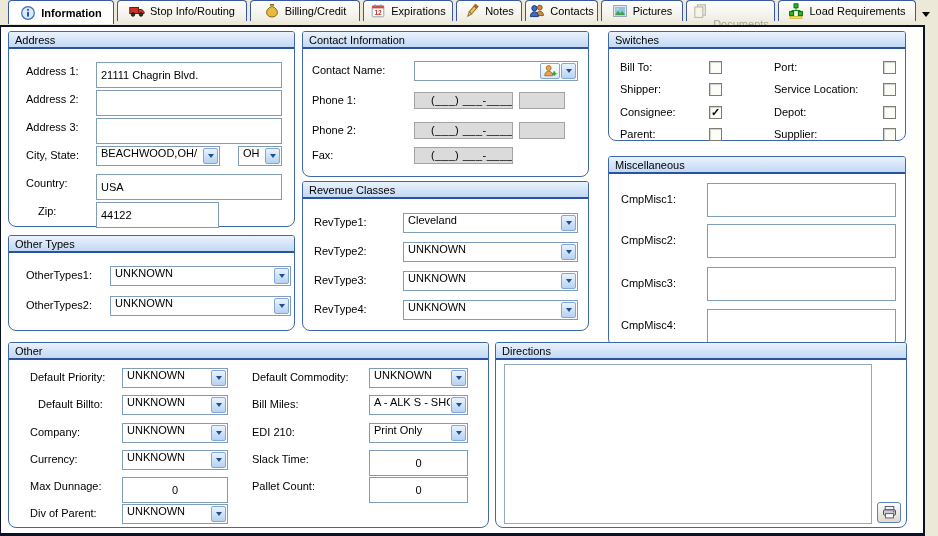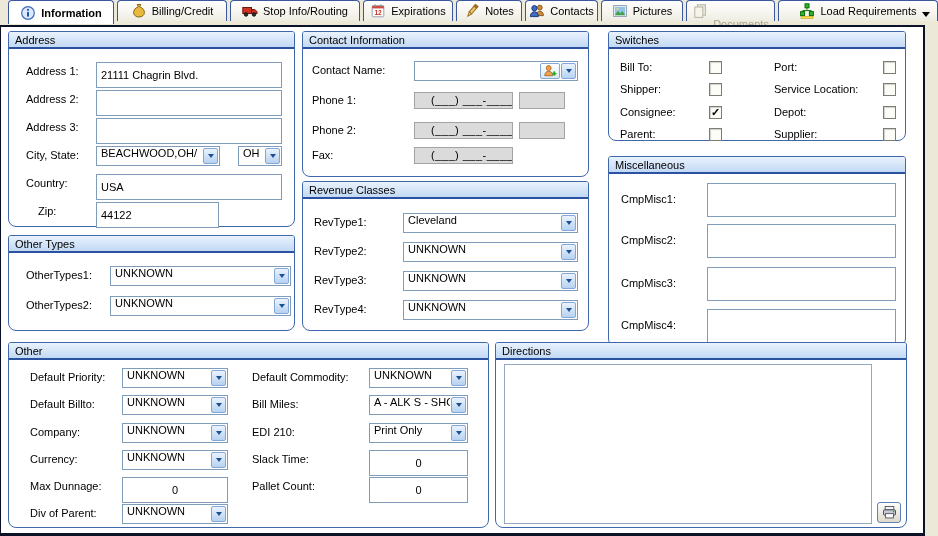--- a/index.html
+++ b/index.html
@@ -65,34 +65,34 @@
 
 <div class="tabstrip">
   <div class="tab active" style="width:106px">
     <svg class="ticon" viewBox="0 0 16 16">
         <circle cx="8" cy="8" r="6.3" fill="#ddeafd" stroke="#3e6cb8" stroke-width="1.2"></circle>
         <circle cx="8" cy="4.8" r="1.1" fill="#1f55ad"></circle>
         <rect x="7" y="6.8" width="2" height="5" rx="0.8" fill="#1f55ad"></rect>
       </svg>
     <span class="tab-label">Information</span>
   </div>
-  <div class="tab normal" style="width:110px">
-    <svg class="ticon" viewBox="0 0 16 16">
-        <path d="M6.2 1.5 h3.6 L8.6 3.8 C11.8 4.8 13.4 7 13.4 9.6 c0 2.6-2.4 4.4-5.4 4.4 s-5.4-1.8-5.4-4.4 C2.6 7 4.2 4.8 7.4 3.8 Z" fill="#e7b93d" stroke="#8a6414"></path>
-      </svg>
-    <span class="tab-label">Billing/Credit</span>
-  </div>
   <div class="tab normal" style="width:130px">
     <svg class="ticon" viewBox="0 0 16 16">
         <rect x="0.8" y="4.5" width="8.7" height="6" fill="#cc3322" stroke="#6e1a10"></rect>
         <path d="M9.5 6.5 h3.2 l2.4 2.2 v1.8 h-5.6 Z" fill="#cc3322" stroke="#6e1a10"></path>
         <circle cx="4" cy="11.5" r="1.7" fill="#333" stroke="#111"></circle>
         <circle cx="12" cy="11.5" r="1.7" fill="#333" stroke="#111"></circle>
       </svg>
     <span class="tab-label">Stop Info/Routing</span>
+  </div>
+  <div class="tab normal" style="width:110px">
+    <svg class="ticon" viewBox="0 0 16 16">
+        <path d="M6.2 1.5 h3.6 L8.6 3.8 C11.8 4.8 13.4 7 13.4 9.6 c0 2.6-2.4 4.4-5.4 4.4 s-5.4-1.8-5.4-4.4 C2.6 7 4.2 4.8 7.4 3.8 Z" fill="#e7b93d" stroke="#8a6414"></path>
+      </svg>
+    <span class="tab-label">Billing/Credit</span>
   </div>
   <div class="tab normal" style="width:90px">
     <svg class="ticon" viewBox="0 0 16 16">
         <rect x="2.2" y="2.8" width="11.6" height="11" rx="1" fill="#fff" stroke="#98a0b0"></rect>
         <rect x="2.2" y="2.8" width="11.6" height="2.6" fill="#d04838"></rect>
         <rect x="4.5" y="1.6" width="1.4" height="2.4" fill="#889"></rect>
         <rect x="10" y="1.6" width="1.4" height="2.4" fill="#889"></rect>
         <text x="8" y="11.6" text-anchor="middle" font-size="6.5" font-weight="bold" fill="#c03020">12</text>
       </svg>
     <span class="tab-label">Expirations</span>
@@ -125,21 +125,21 @@
       </svg>
     <span class="tab-label">Pictures</span>
   </div>
   <div class="tab disabled" style="width:89px">
     <svg class="ticon" viewBox="0 0 16 16">
         <rect x="5.4" y="1.8" width="8" height="10.4" fill="#eceadd" stroke="#b8b4a4"></rect>
         <rect x="2.8" y="4" width="8" height="10.4" fill="#f6f4ea" stroke="#b8b4a4"></rect>
       </svg>
     <span class="tab-label">Documents</span>
   </div>
-  <div class="tab normal" style="width:160px">
+  <div class="tab normal" style="width:138px">
     <svg class="ticon" viewBox="0 0 16 16">
         <path d="M8 4.8 v2 M3.8 9.2 V7.6 h8.4 v1.6" stroke="#0a6e0a" fill="none"></path>
         <rect x="6" y="0.8" width="4" height="4" fill="#2eb42e" stroke="#0a6e0a"></rect>
         <rect x="1.6" y="8.6" width="4" height="4" fill="#2eb42e" stroke="#0a6e0a"></rect>
         <rect x="10.4" y="8.6" width="4" height="4" fill="#2eb42e" stroke="#0a6e0a"></rect>
         <rect x="2" y="13.6" width="12" height="1.8" fill="#ffe04a" stroke="#bfa00a" stroke-width="0.6"></rect>
       </svg>
     <span class="tab-label">Load Requirements</span>
   </div>
 </div>
@@ -287,21 +287,21 @@
 
   <div class="grp" style="left:7px;top:315px;width:481px;height:186px">
     <div class="grp-hd">Other</div>
     <span class="lbl" style="left:21px;top:28px">Default Priority:</span>
     <div class="combo" style="left:113px;top:25px;width:106px">
       <span class="cb-txt">UNKNOWN</span>
       <span class="cb-btn">
           <span class="cb-arr"></span>
         </span>
     </div>
-    <span class="lbl" style="left:21px;top:55px">Default Billto:</span>
+    <span class="lbl" style="left:29px;top:55px">Default Billto:</span>
     <div class="combo" style="left:113px;top:52px;width:106px">
       <span class="cb-txt">UNKNOWN</span>
       <span class="cb-btn">
           <span class="cb-arr"></span>
         </span>
     </div>
     <span class="lbl" style="left:21px;top:83px">Company:</span>
     <div class="combo" style="left:113px;top:80px;width:106px">
       <span class="cb-txt">UNKNOWN</span>
       <span class="cb-btn">

